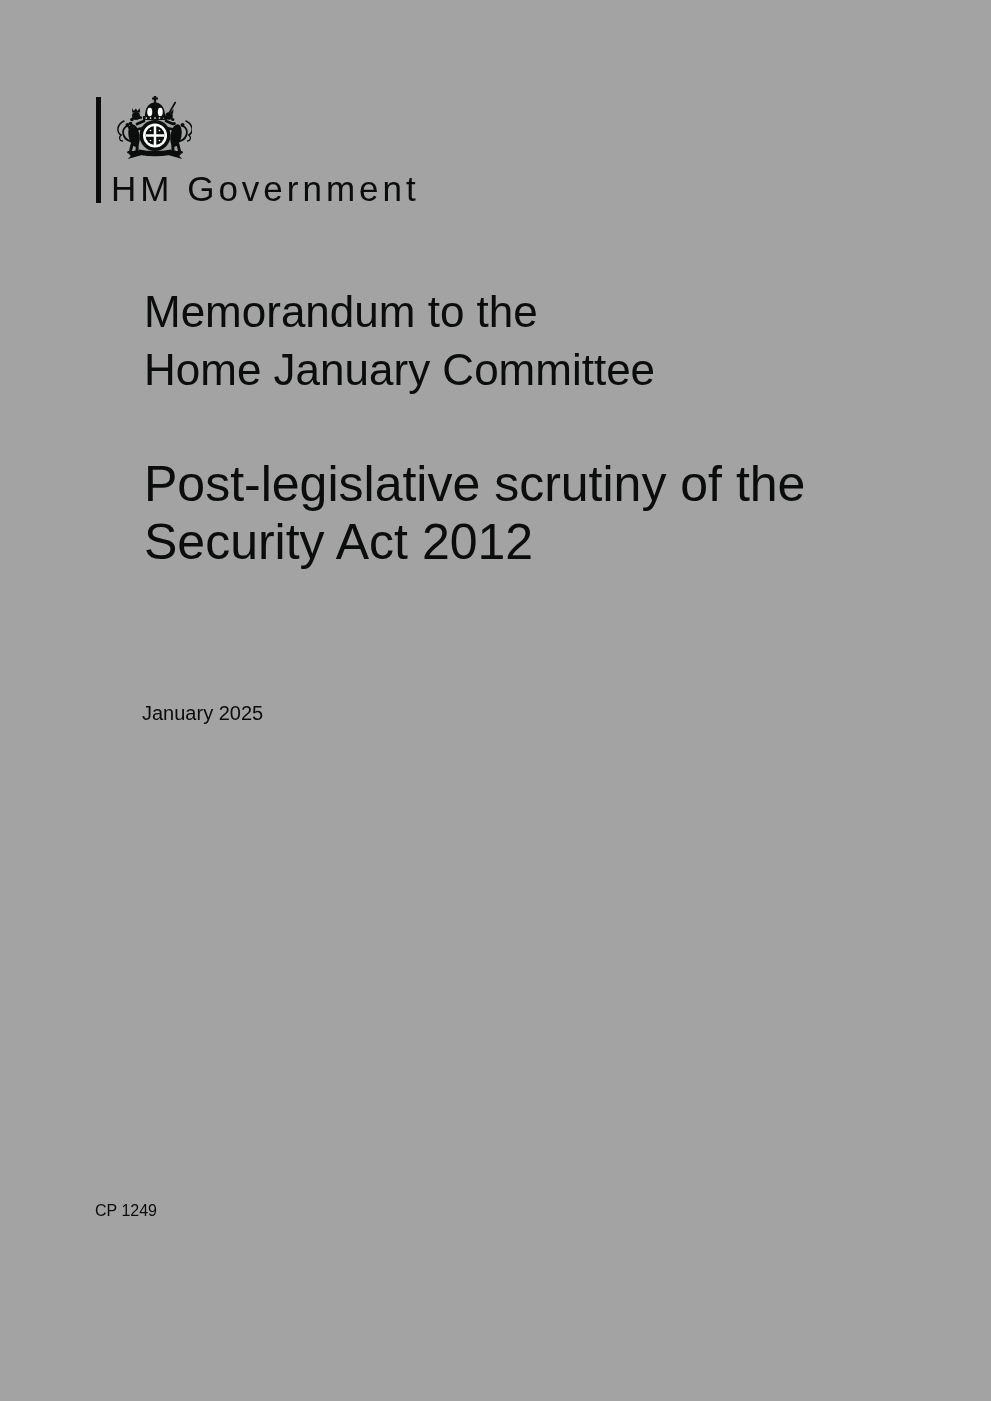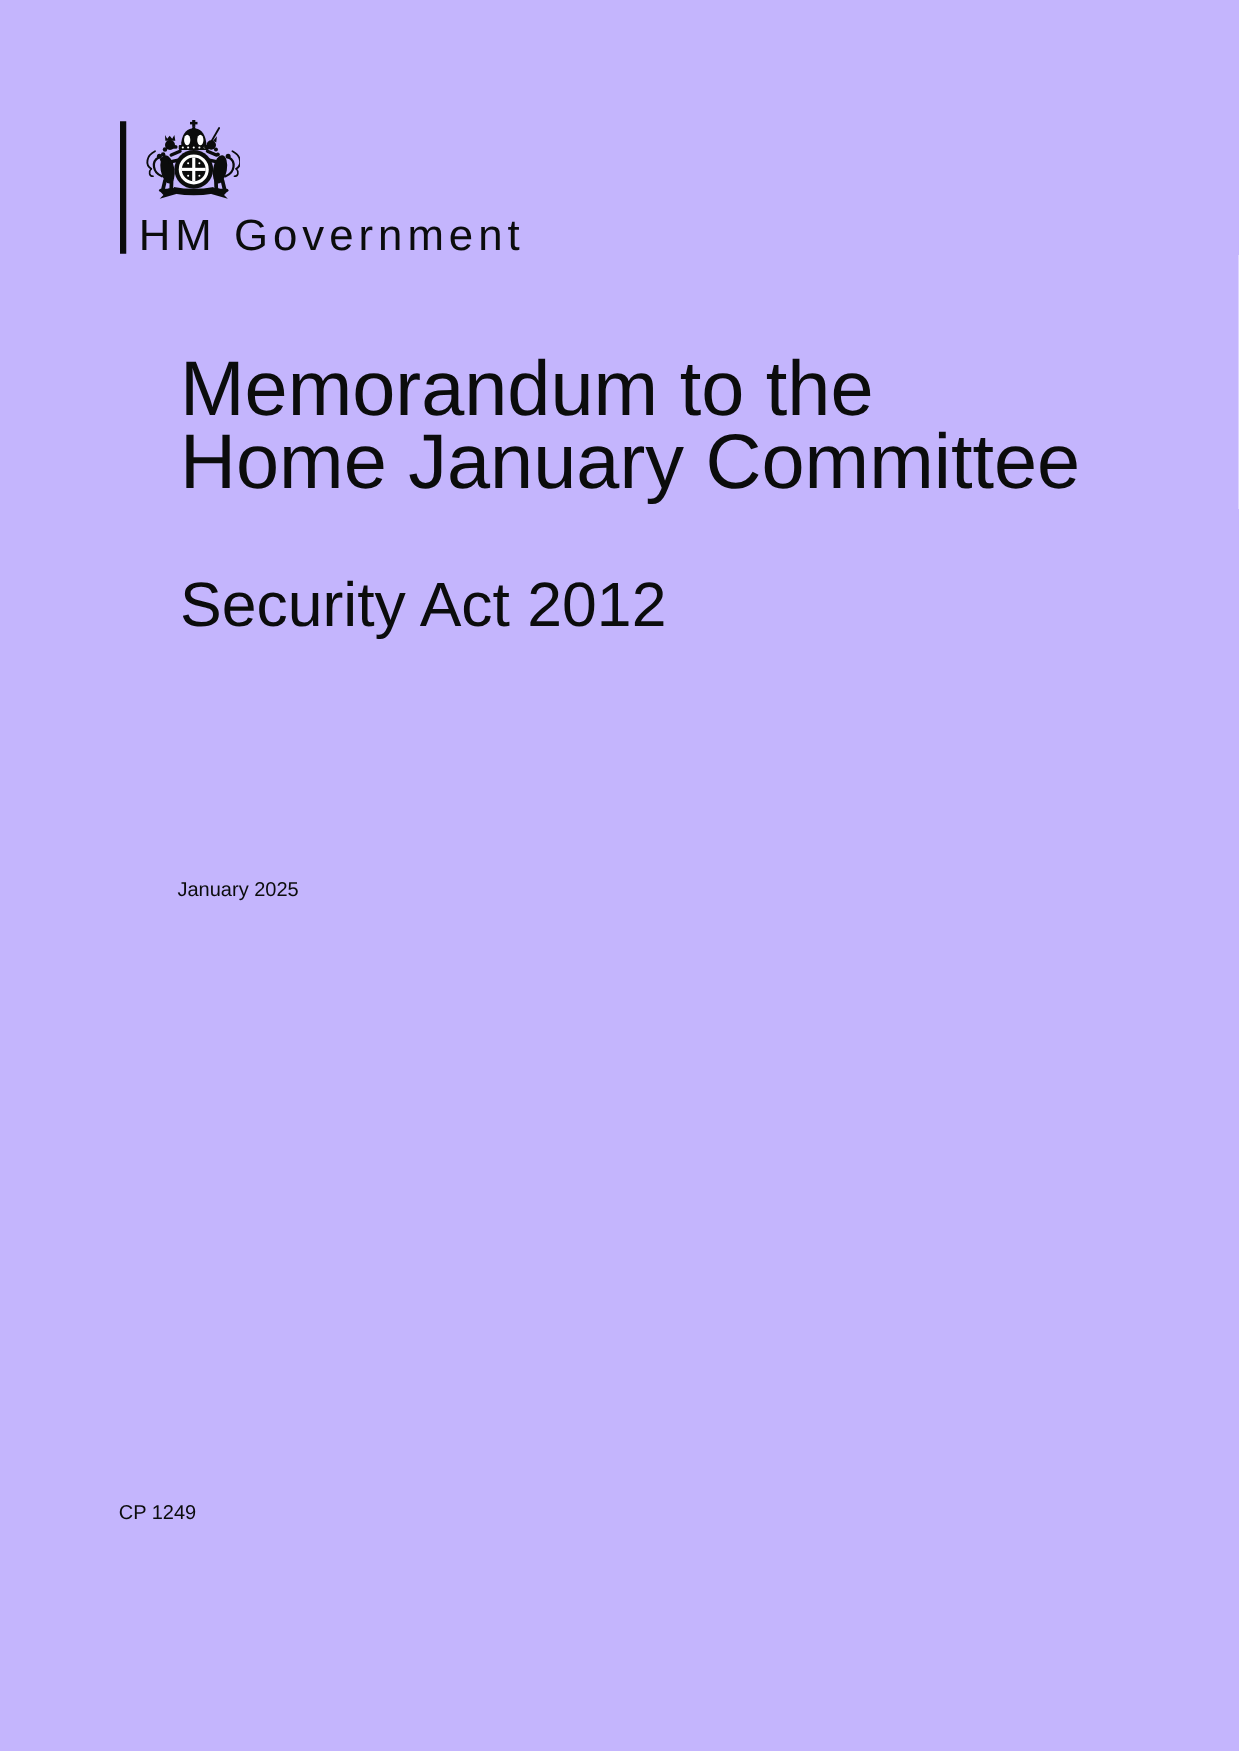--- a/index.html
+++ b/index.html
@@ -4,21 +4,21 @@
 <style>
   html, body {
     margin: 0;
     padding: 0;
     background: #ffffff;
   }
   .page {
     position: relative;
     width: 991px;
     height: 1401px;
-    background: #c4b5fd;
+    background: #a3a3a3;
     color: #0b0c0c;
     font-family: "Liberation Sans", sans-serif;
     overflow: hidden;
   }
   .logo-bar {
     position: absolute;
     left: 96px;
     top: 97px;
     width: 5px;
     height: 106px;
@@ -39,41 +39,41 @@
     line-height: 1;
     letter-spacing: 4px;
     white-space: nowrap;
     color: #0b0c0c;
   }
   .doc-title {
     position: absolute;
     left: 144px;
     top: 283px;
     margin: 0;
-    font-size: 62px;
+    font-size: 44px;
     line-height: 58px;
     font-weight: 400;
     color: #0b0c0c;
   }
   .doc-subtitle {
     position: absolute;
     left: 144px;
     top: 455px;
     margin: 0;
     font-size: 50px;
     line-height: 58px;
     font-weight: 400;
     color: #0b0c0c;
   }
   .title-line { display: block; white-space: nowrap; }
   .doc-date {
     position: absolute;
     left: 142px;
     top: 701px;
-    font-size: 16px;
+    font-size: 20px;
     line-height: 24px;
     color: #0b0c0c;
   }
   .doc-reference {
     position: absolute;
     left: 95px;
     top: 1199px;
     font-size: 16px;
     line-height: 24px;
     color: #0b0c0c;
@@ -175,20 +175,21 @@
 
     <div class="logo-label">HM Government</div>
   </div>
 
   <h1 class="doc-title">
     <span class="title-line">Memorandum to the</span>
     <span class="title-line">Home January Committee</span>
   </h1>
 
   <h2 class="doc-subtitle">
+    <span class="title-line">Post-legislative scrutiny of the</span>
     <span class="title-line">Security Act 2012</span>
   </h2>
 
   <div class="doc-date">January 2025</div>
 
   <div class="doc-reference">CP 1249</div>
 
 </div>
 
 </body></html>

